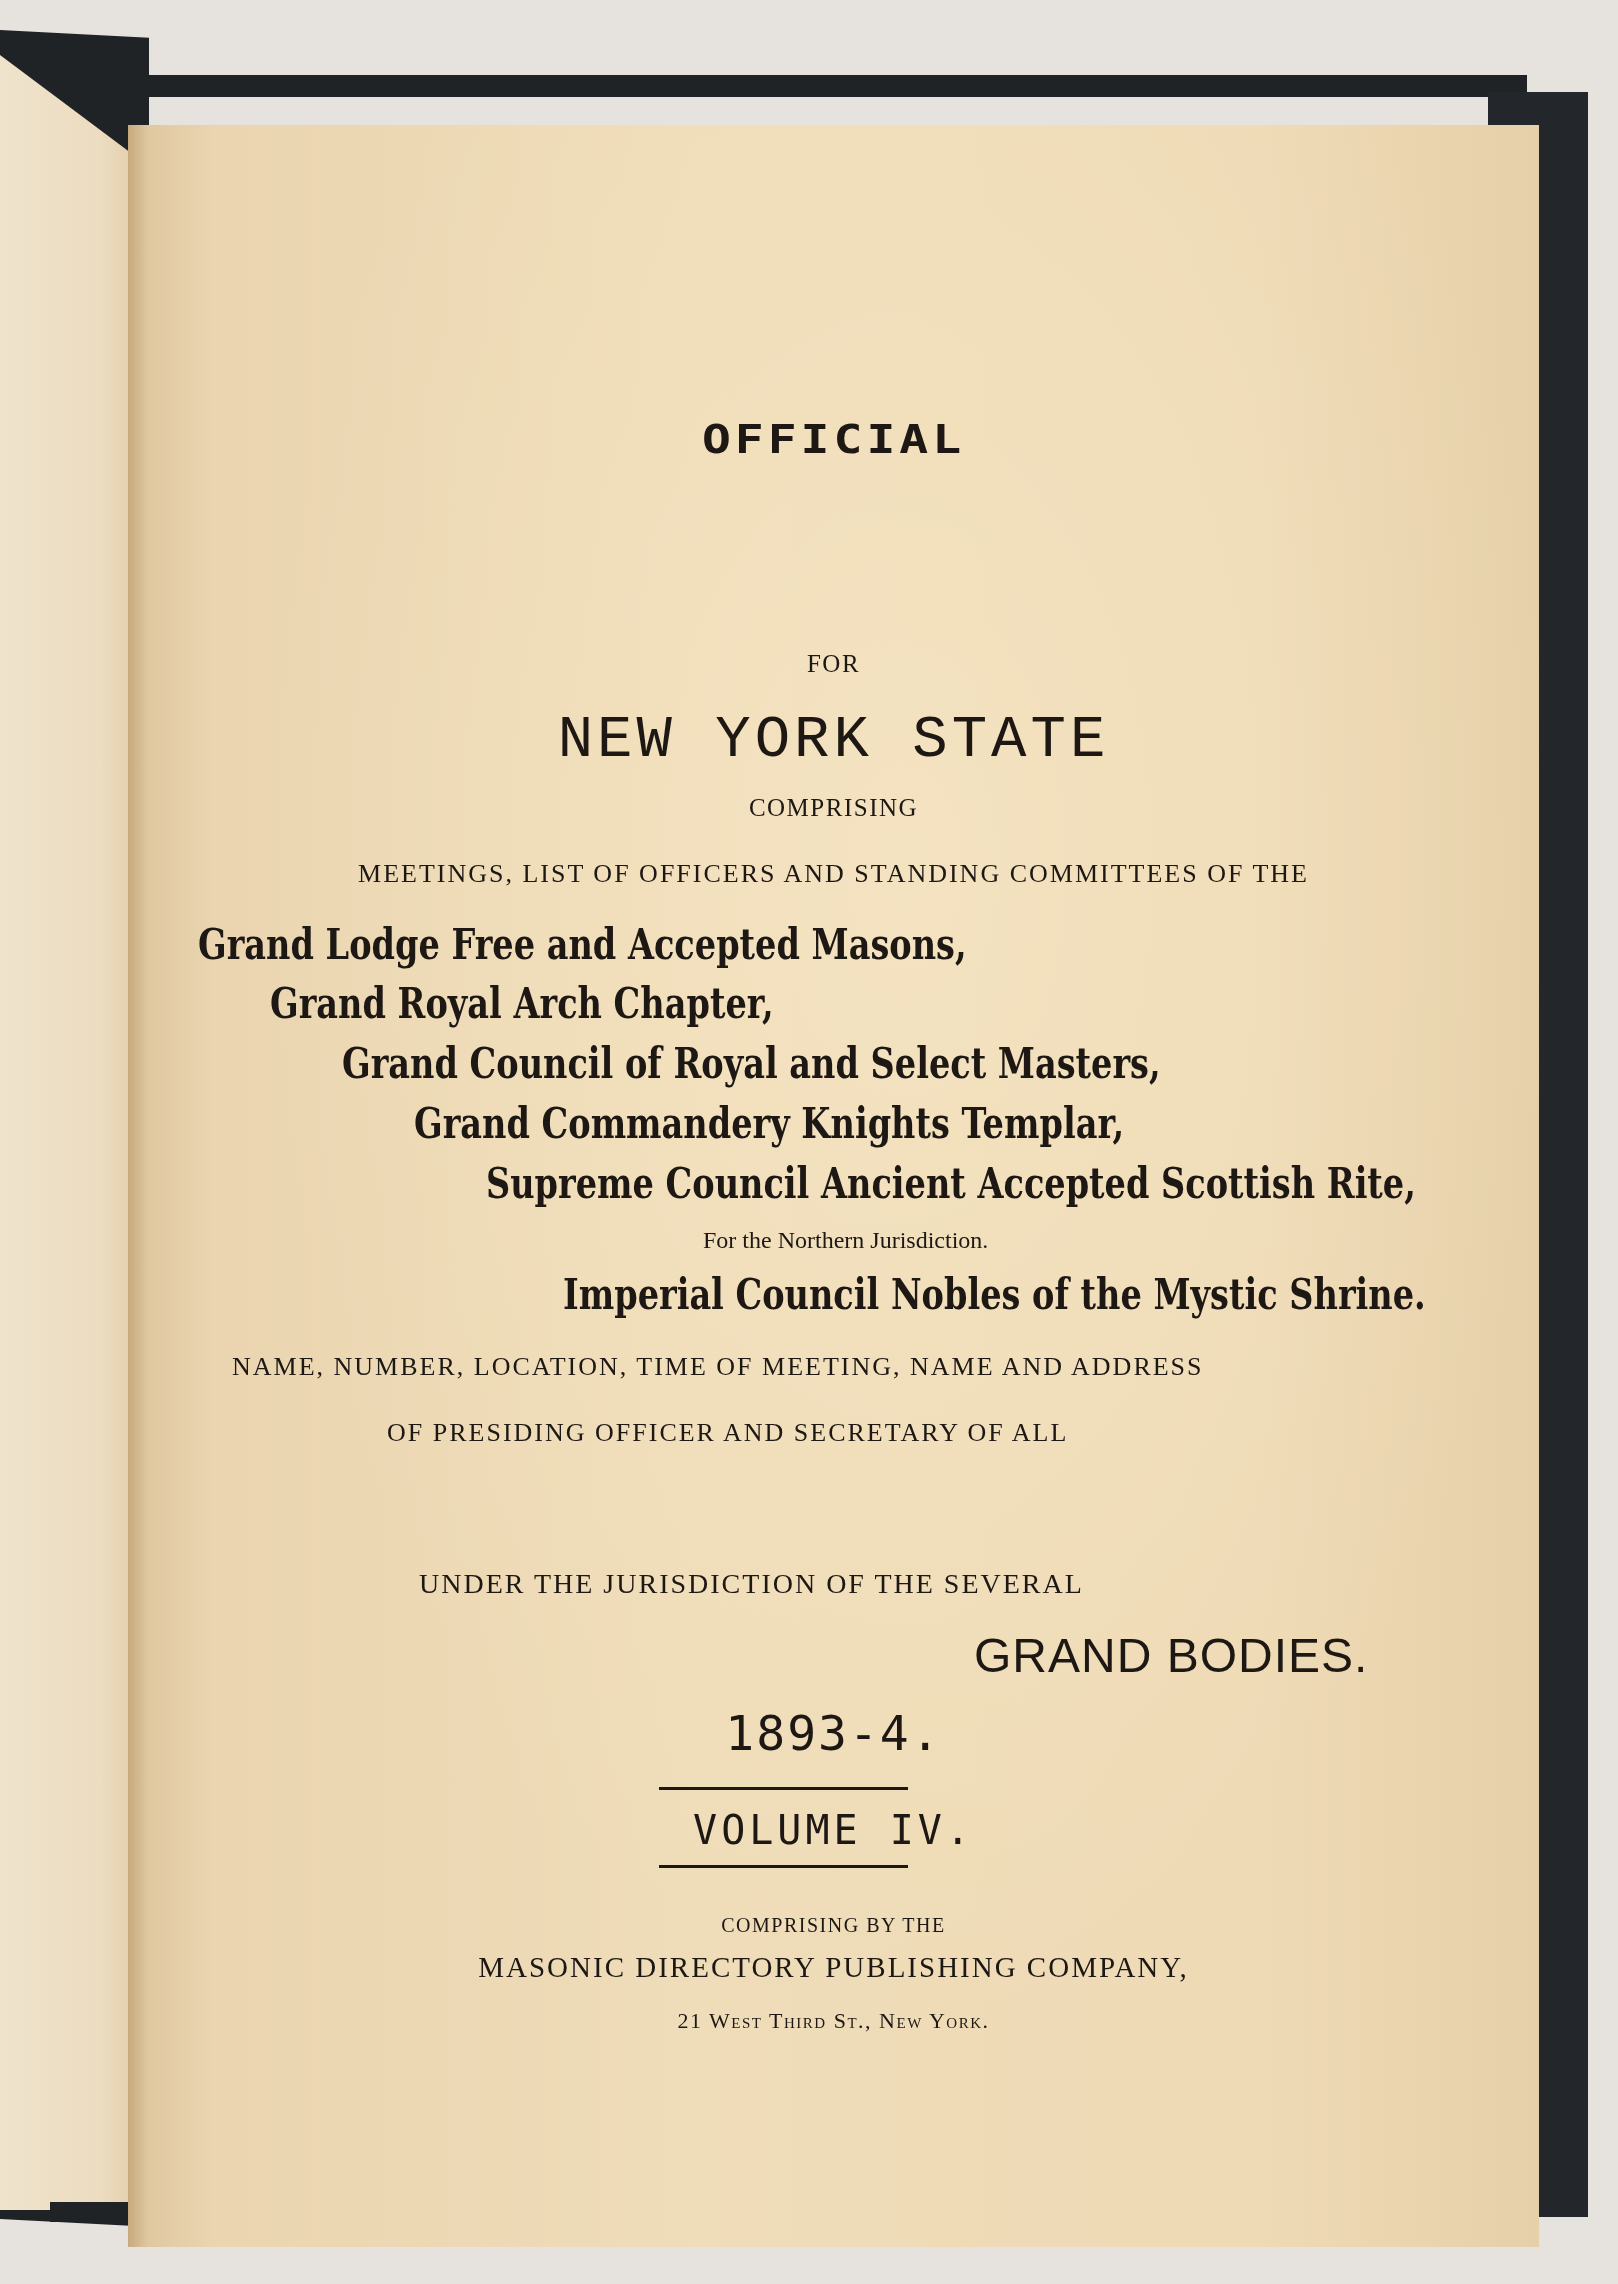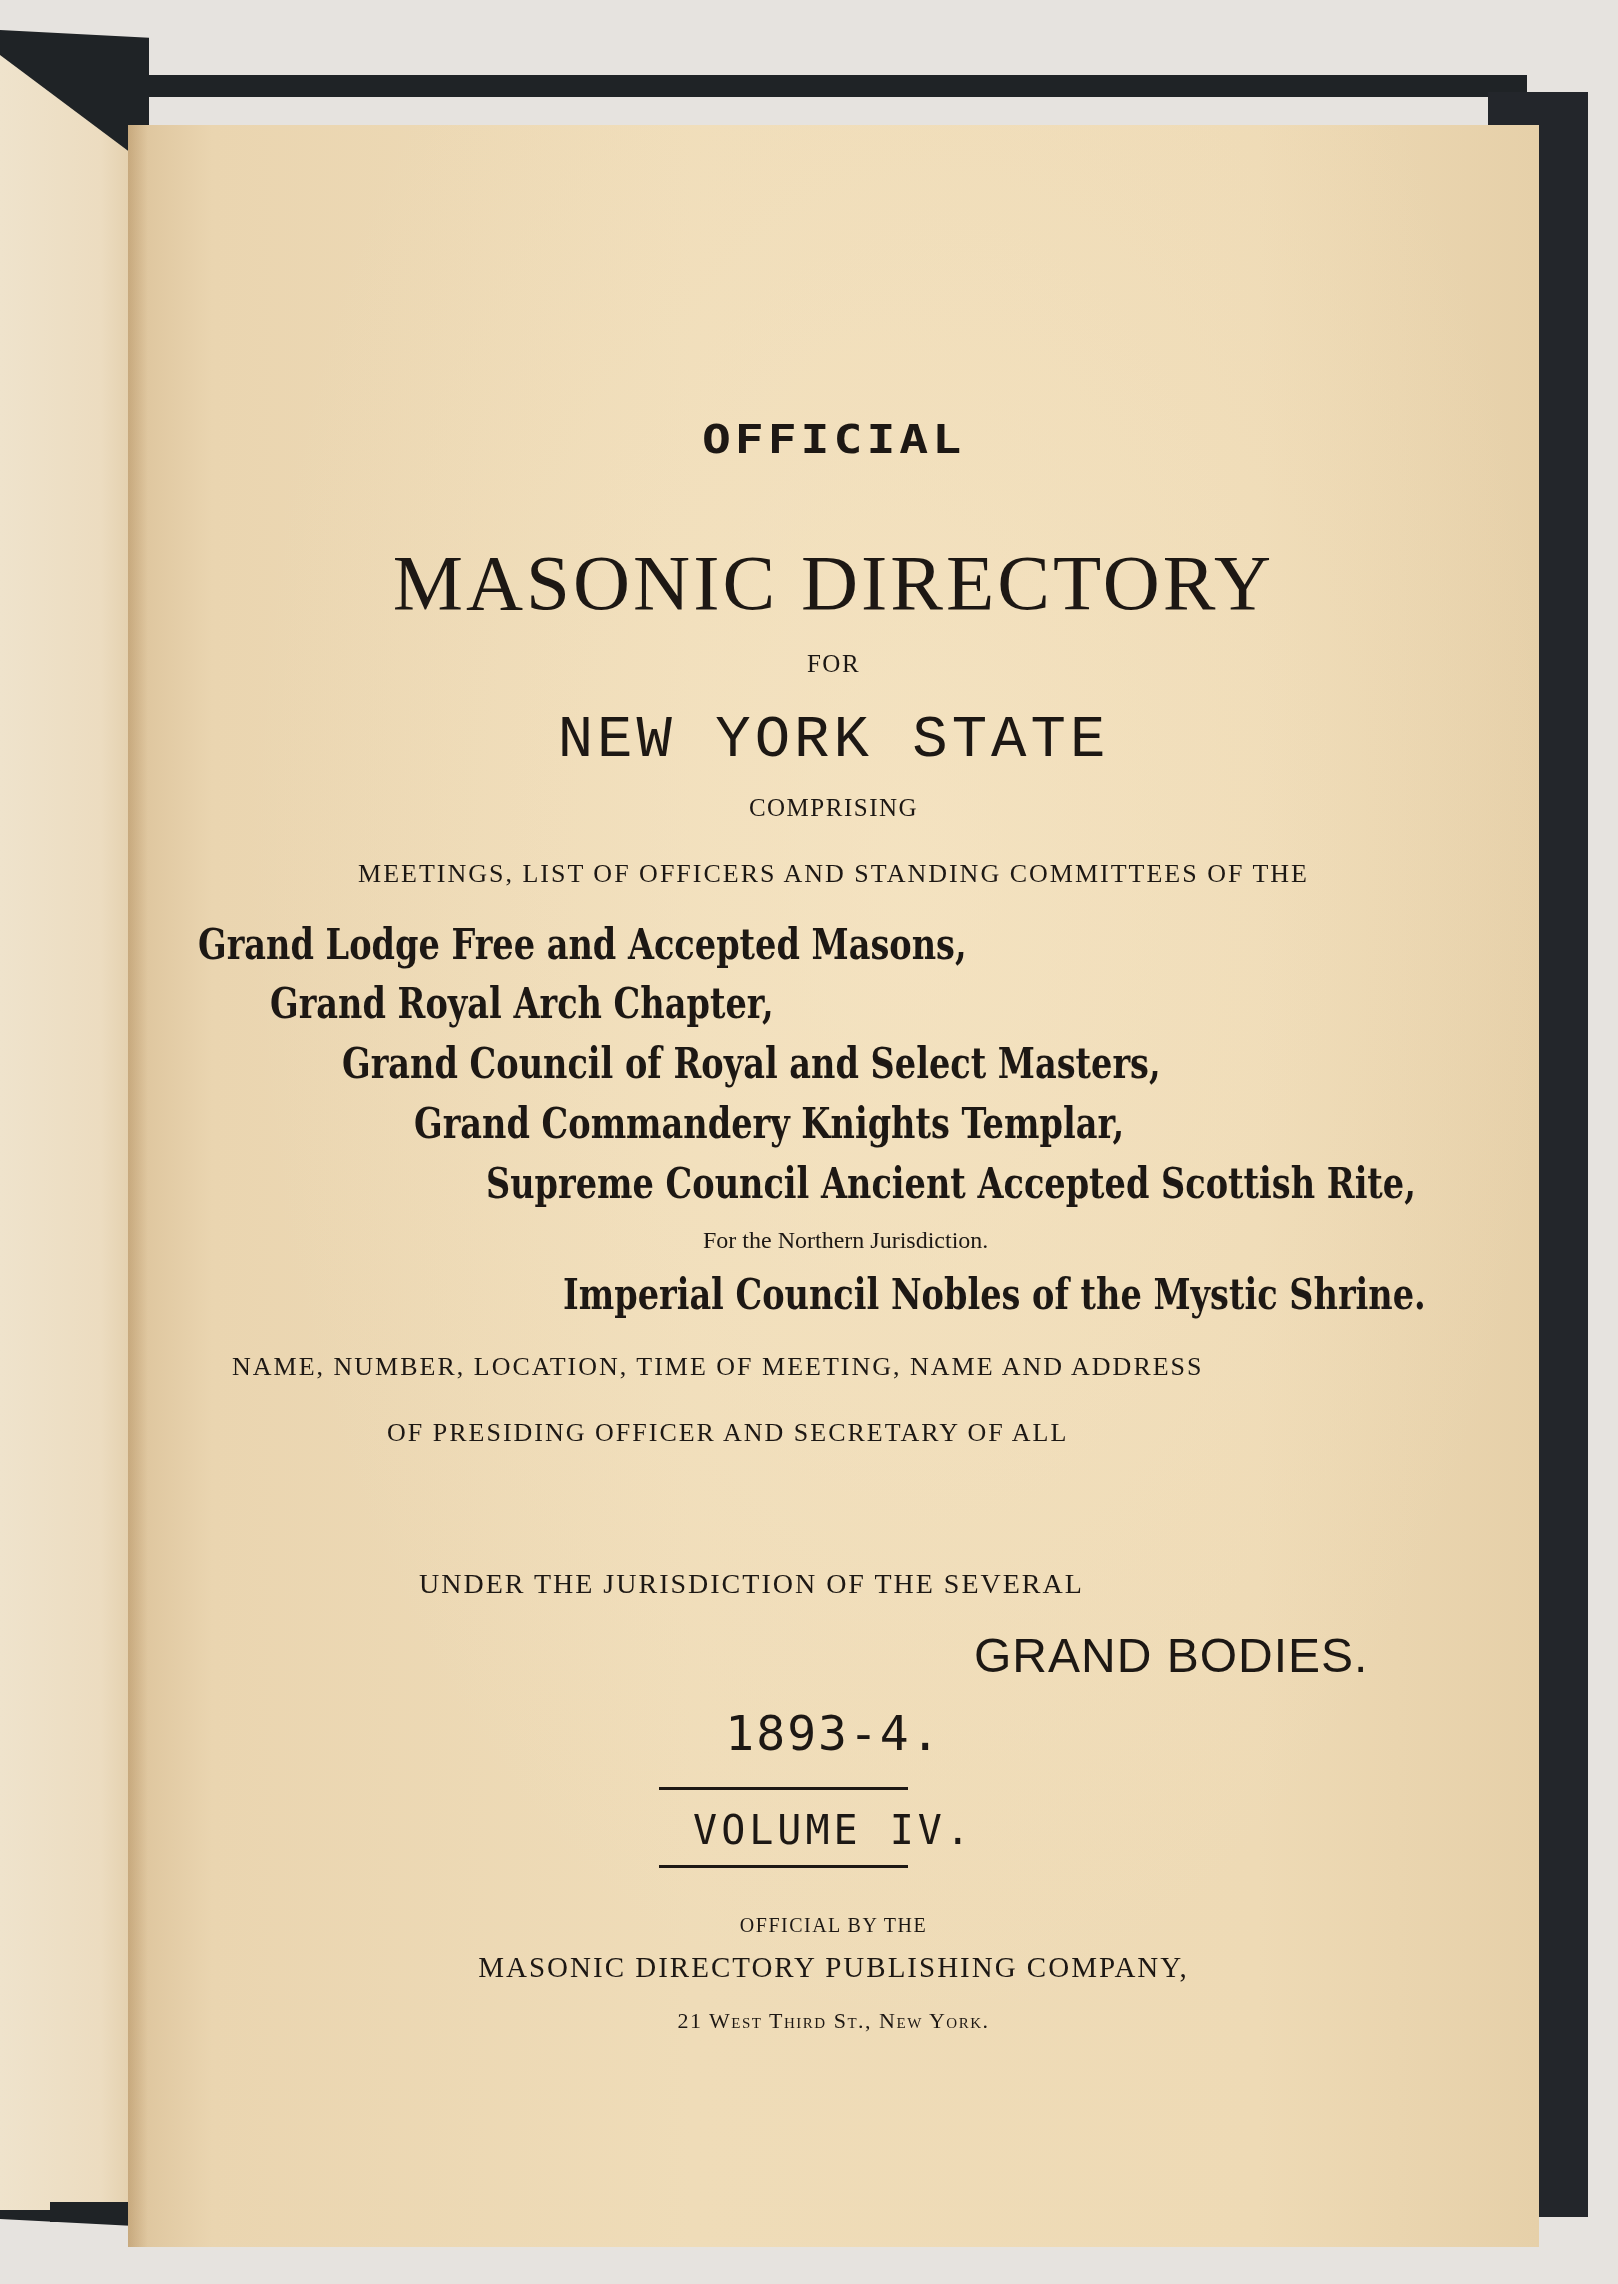--- a/index.html
+++ b/index.html
@@ -77,21 +77,20 @@
 <div class="left-board"></div>
 <div class="left-flyleaf"></div>
 <div class="top-board"></div>
 <div class="right-board"></div>
 <div class="bottom-board"></div>
 
 <div class="page">
   <div class="gutter"></div>
 
   <div class="line official mono-caps">OFFICIAL</div>
-  <div class="line title">MASONIC DIRECTORY</div>
   <div class="line for">FOR</div>
   <div class="line nys">NEW YORK STATE</div>
   <div class="line comprising">COMPRISING</div>
   <div class="line meetings">MEETINGS, LIST OF OFFICERS AND STANDING COMMITTEES OF THE</div>
 
   <div class="body-line bl1">Grand Lodge Free and Accepted Masons,</div>
   <div class="body-line bl2">Grand Royal Arch Chapter,</div>
   <div class="body-line bl3">Grand Council of Royal and Select Masters,</div>
   <div class="body-line bl4">Grand Commandery Knights Templar,</div>
   <div class="body-line bl5">Supreme Council Ancient Accepted Scottish Rite,</div>
@@ -101,17 +100,17 @@
   <div class="name-line">NAME, NUMBER, LOCATION, TIME OF MEETING, NAME AND ADDRESS</div>
   <div class="presiding">OF PRESIDING OFFICER AND SECRETARY OF ALL</div>
   <div class="under">UNDER THE JURISDICTION OF THE SEVERAL</div>
   <div class="grand-bodies">GRAND BODIES.</div>
 
   <div class="line year">1893-4.</div>
   <div class="rule rule1"></div>
   <div class="line volume">VOLUME IV.</div>
   <div class="rule rule2"></div>
 
-  <div class="line published">OFFICIAL BY THE</div>
+  <div class="line published">COMPRISING BY THE</div>
   <div class="line company">MASONIC DIRECTORY PUBLISHING COMPANY,</div>
   <div class="line address">21 West Third St., New York.</div>
 </div>
 
 
 </body></html>

